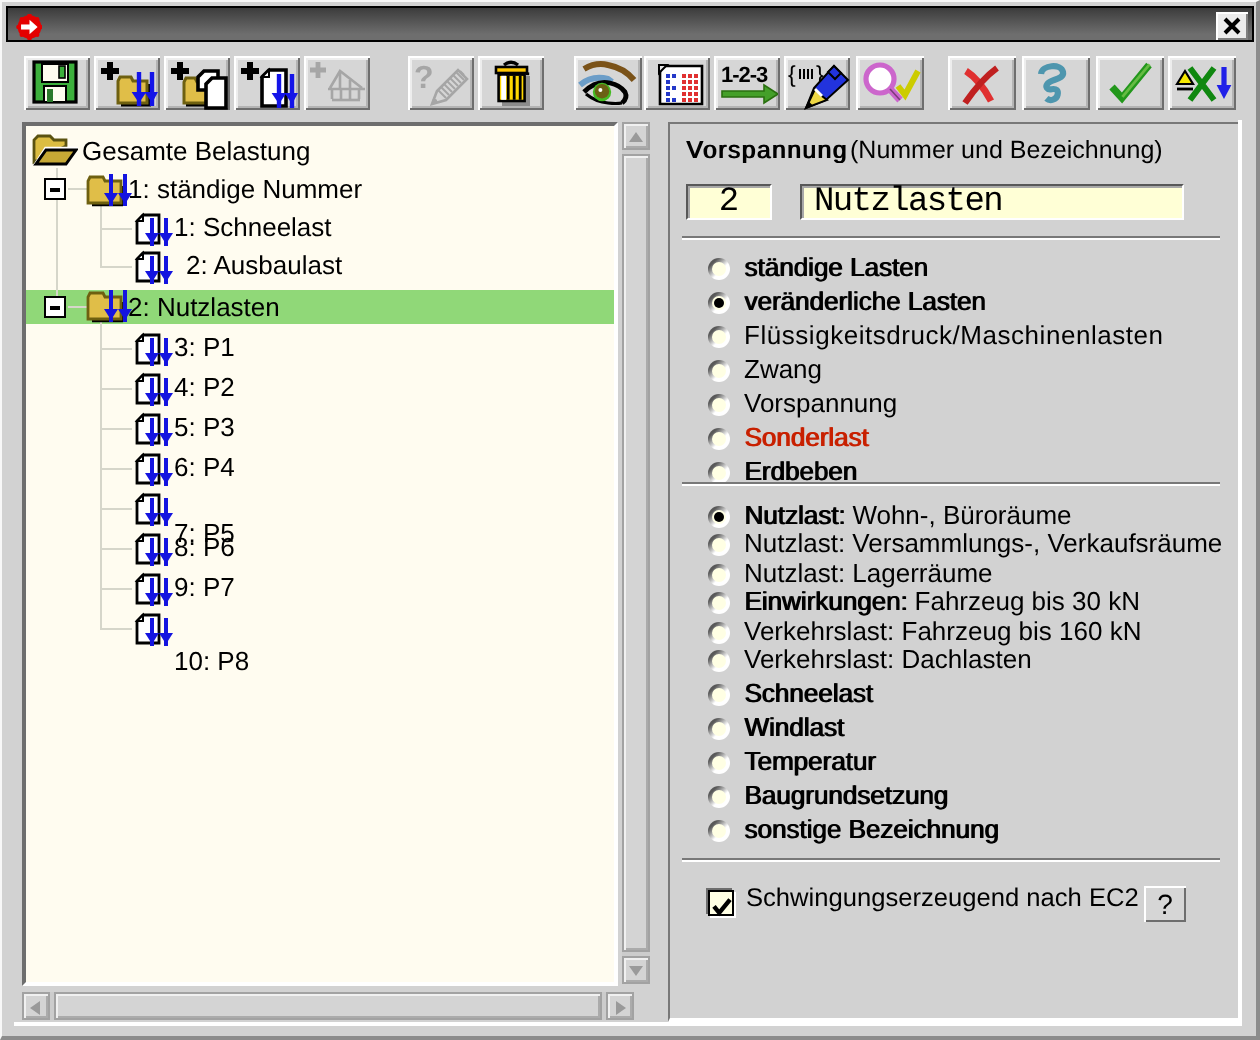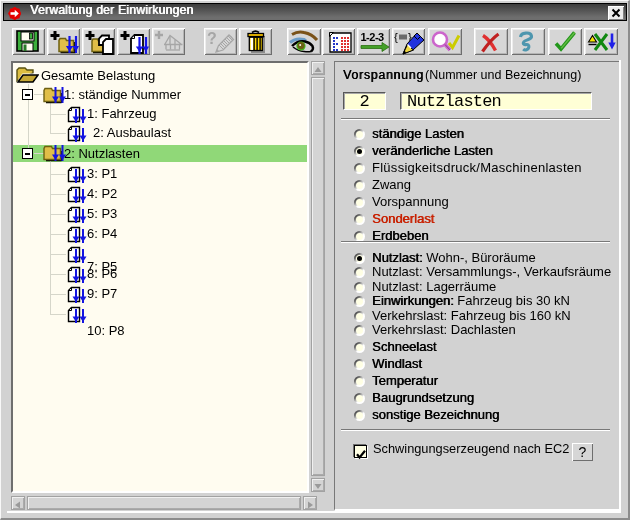--- a/index.html
+++ b/index.html
@@ -38,21 +38,20 @@
    <circle cx="1.5" cy="7.5" r="1.4"></circle>
         <circle cx="14.5" cy="7.5" r="1.4"></circle>
    <circle cx="3.4" cy="2.9" r="1.3"></circle>
         <circle cx="12.6" cy="2.9" r="1.3"></circle>
    <circle cx="3.4" cy="12.1" r="1.3"></circle>
         <circle cx="12.6" cy="12.1" r="1.3"></circle>
   </g>
   <rect x="3" y="6" width="6" height="3" fill="#FFF"></rect>
   <polygon points="8,3.2 8,11.8 12.8,7.5" fill="#FFF"></polygon>
  </svg>
- <div class="ttext">Verwaltung der Einwirkungen</div>
  <div class="abs" style="left:604px;top:2px;width:16px;height:14px;background:#ECECEC;
   box-shadow:inset 1px 1px 0 #FFF,inset -1px -1px 0 #808080;">
   <svg width="16" height="14" viewBox="0 0 16 14">
         <path d="M4.5,3.5 L11.5,10.5 M11.5,3.5 L4.5,10.5" stroke="#000" stroke-width="2"></path>
       </svg>
  </div>
 </div>
 
 <div class="tb" style="left:12px">
  <svg width="29" height="25" viewBox="0 0 29 25" style="left:2px;top:1px">
@@ -290,21 +289,21 @@
       <path d="M19.5,1 v16"></path>
     </g>
  <g fill="#1414E0">
       <polygon points="9,10.5 16,10.5 12.5,16"></polygon>
       <polygon points="16,10.5 23,10.5 19.5,16"></polygon>
     </g>
 </svg>
 
 <div class="tt" style="left:41px;top:69px">Gesamte Belastung</div>
 <div class="tt" style="left:64px;top:88px">1: ständige Nummer</div>
-<div class="tt" style="left:87px;top:107px">1: Fahrzeug</div>
+<div class="tt" style="left:87px;top:107px">1: Schneelast</div>
 <div class="tt" style="left:93px;top:126px">2: Ausbaulast</div>
 <div class="tt" style="left:64px;top:147px">2: Nutzlasten</div>
 <div class="tt" style="left:87px;top:167px">3: P1</div>
 <div class="tt" style="left:87px;top:187px">4: P2</div>
 <div class="tt" style="left:87px;top:207px">5: P3</div>
 <div class="tt" style="left:87px;top:227px">6: P4</div>
 <div class="tt" style="left:87px;top:260px">7: P5</div>
 <div class="tt" style="left:87px;top:267px">8: P6</div>
 <div class="tt" style="left:87px;top:287px">9: P7</div>
 <div class="tt" style="left:87px;top:324px">10: P8</div>

